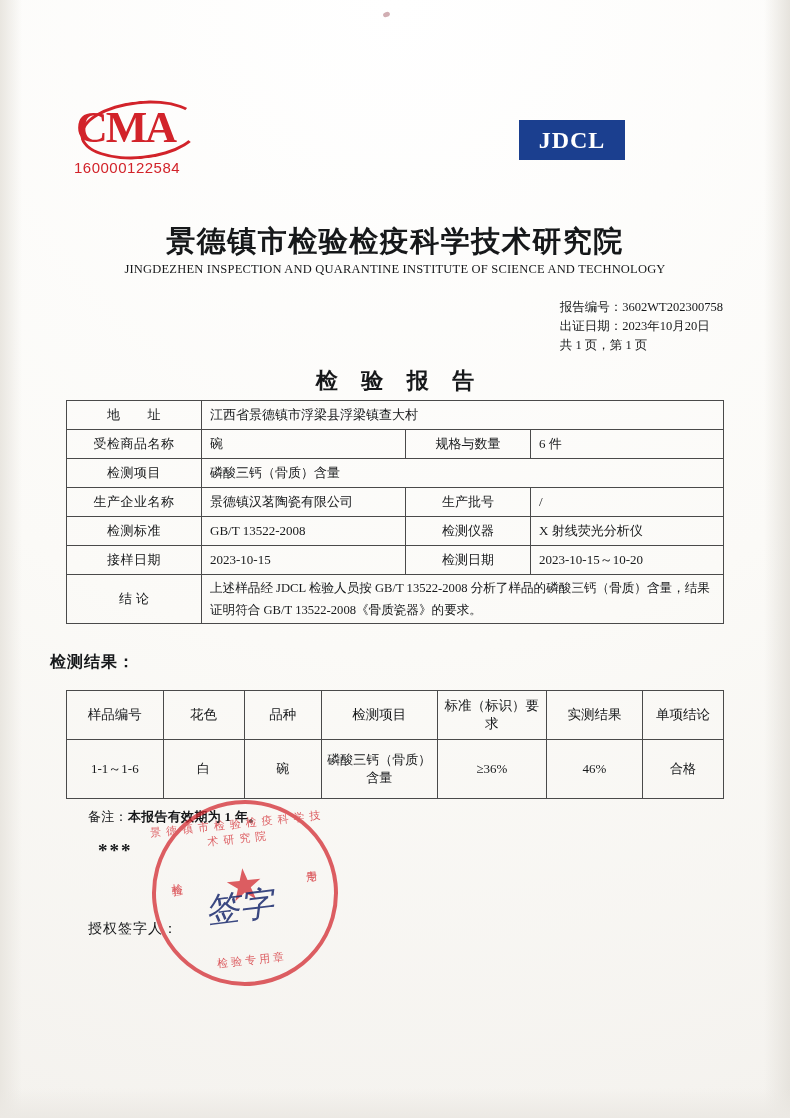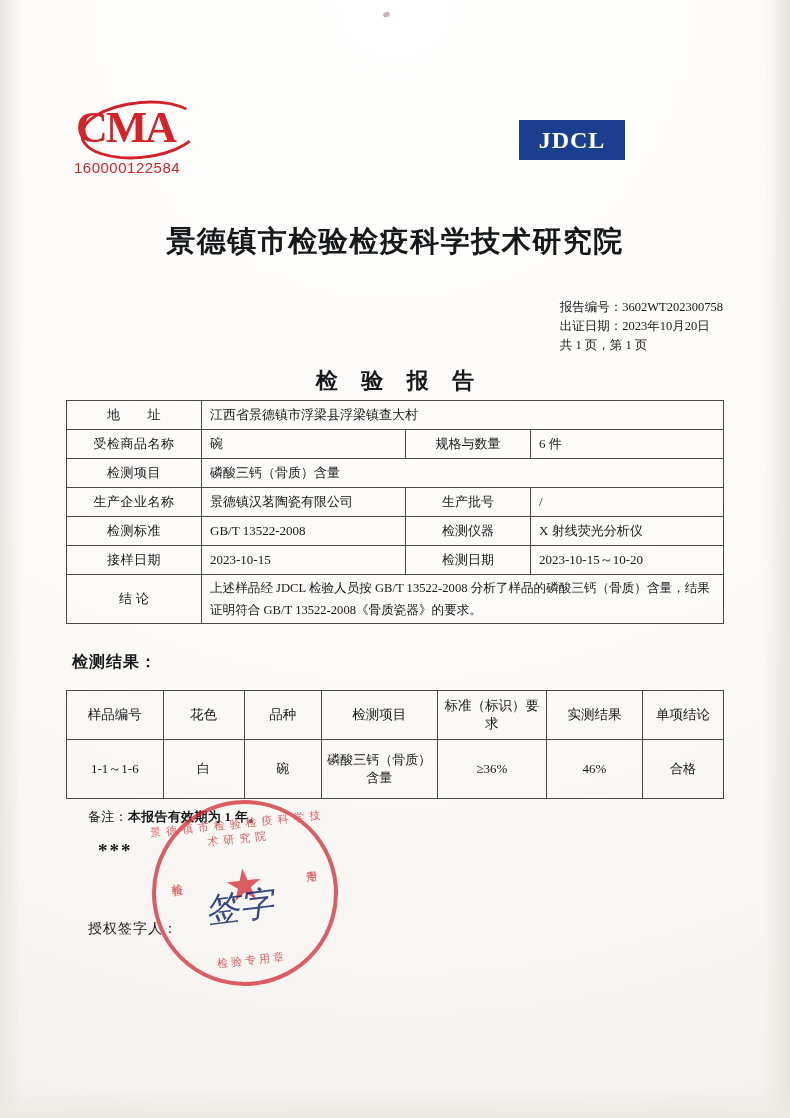--- a/index.html
+++ b/index.html
@@ -215,21 +215,21 @@
   td.conclusion-text {
     text-align: left;
     line-height: 22px;
     padding: 6px 12px 7px 12px;
     font-size: 12.6px;
   }
 
   
   .results-title {
     position: absolute;
-    left: 72px; top: 652px;
+    left: 50px; top: 652px;
     font-size: 16px;
     font-weight: bold;
     letter-spacing: 1px;
   }
   table.results {
     position: absolute;
     left: 66px; top: 690px;
     width: 658px;
     border-collapse: collapse;
     font-size: 13px;
@@ -359,20 +359,21 @@
       <span>CMA</span>
       <span class="cma-ring"></span>
     </div>
     <div class="cma-number">160000122584</div>
   </div>
 
   <div class="jdcl-logo">JDCL</div>
 
 
   <div class="title-cn">景德镇市检验检疫科学技术研究院</div>
+  <div class="title-en">JINGDEZHEN INSPECTION AND QUARANTINE INSTITUTE OF SCIENCE AND TECHNOLOGY</div>
 
   <div class="meta">
     <div>报告编号：3602WT202300758</div>
     <div>出证日期：2023年10月20日</div>
     <div>共 1 页，第 1 页</div>
   </div>
 
   <div class="report-heading">检 验 报 告</div>
 
   <table class="info">

